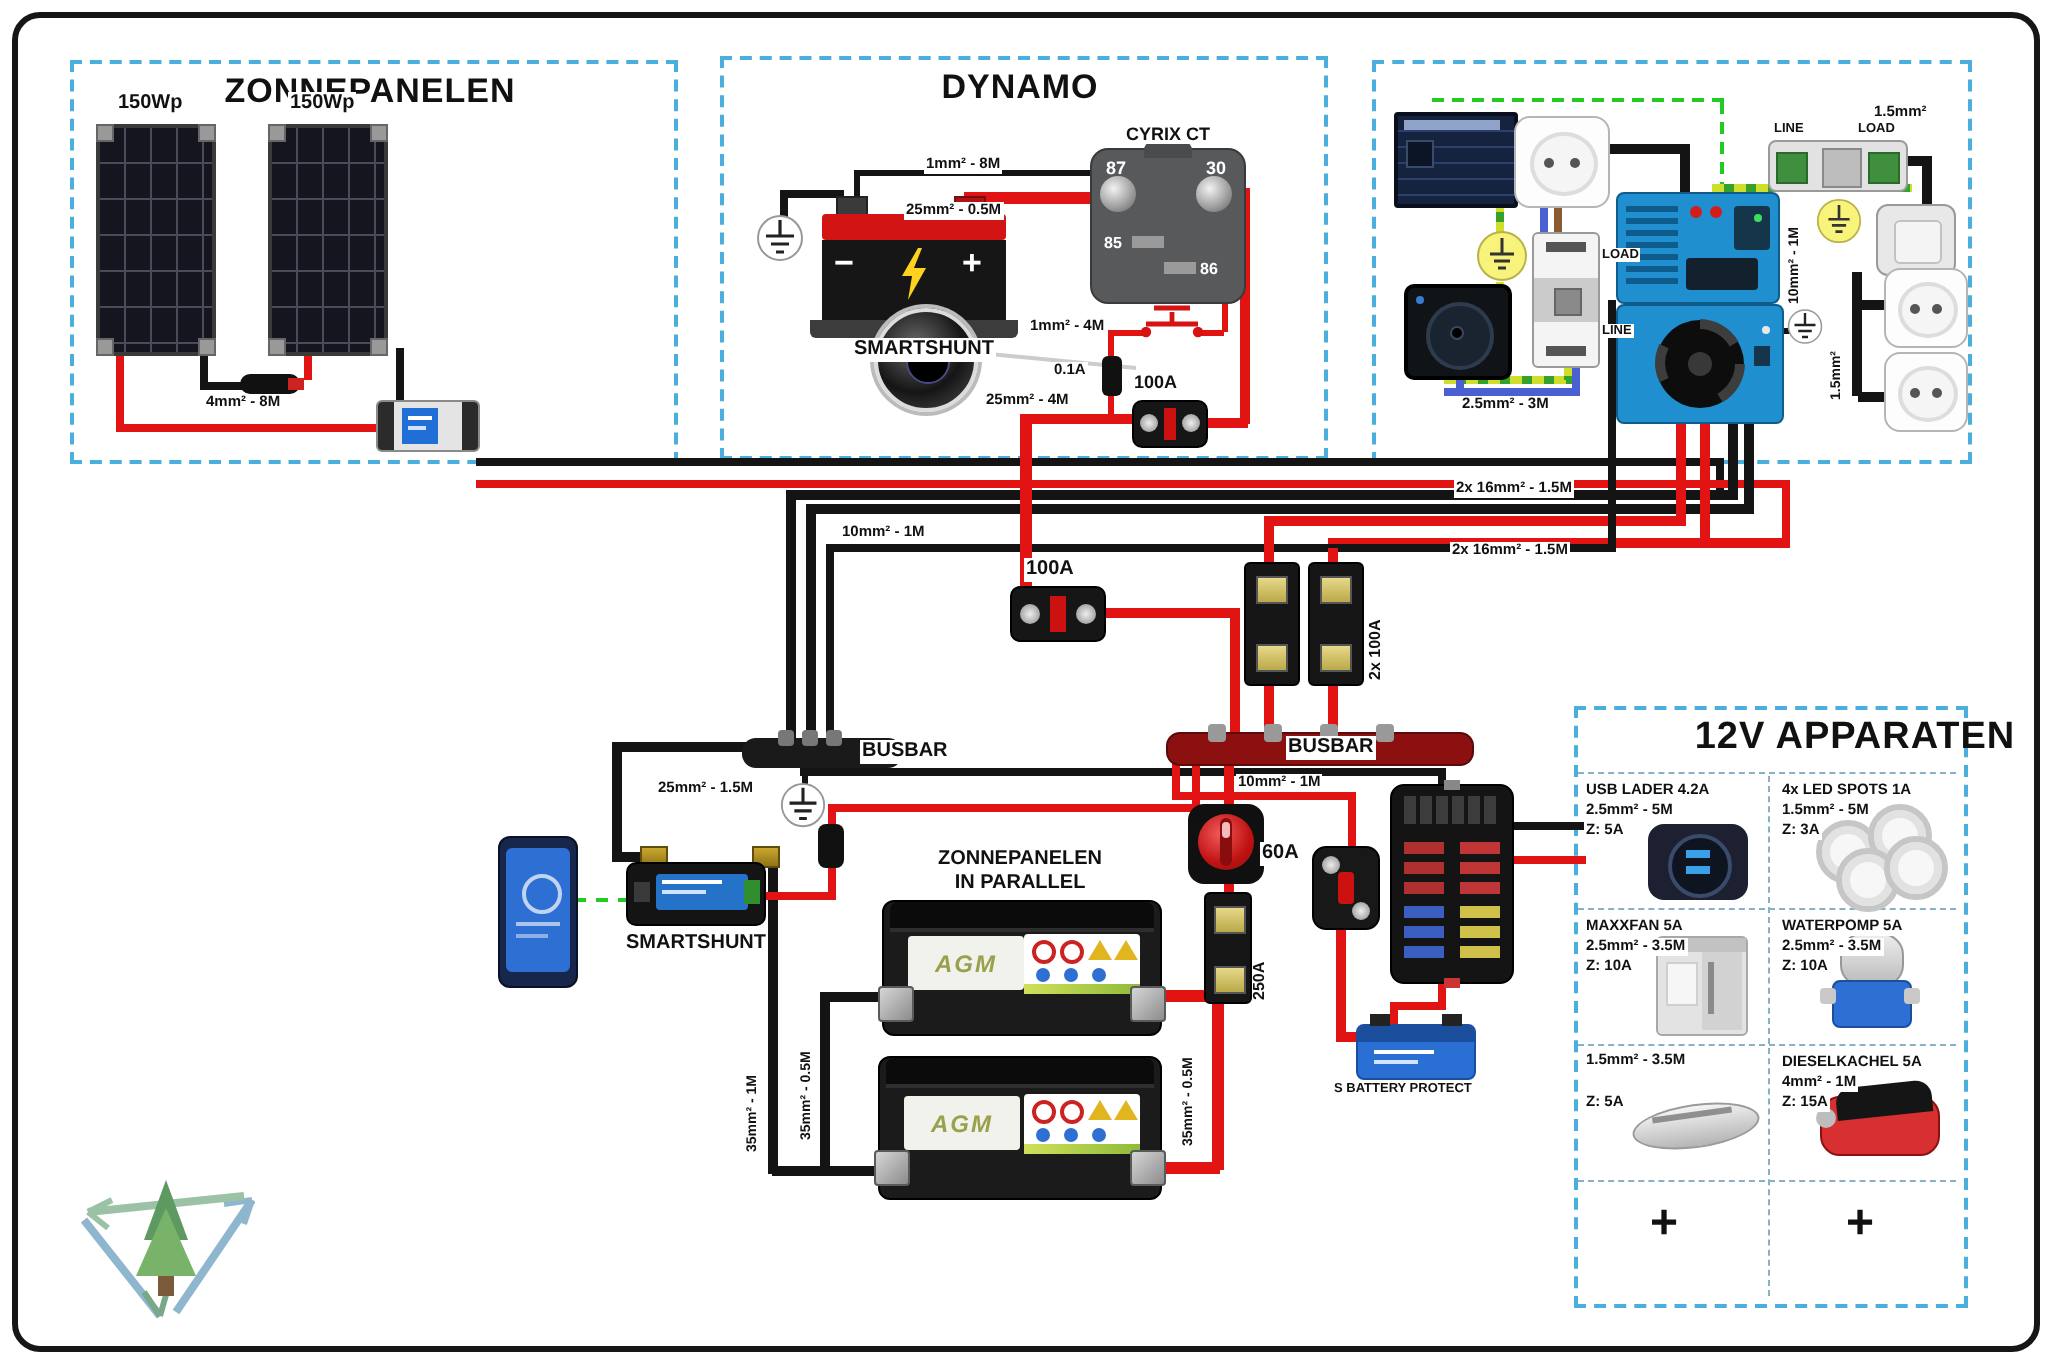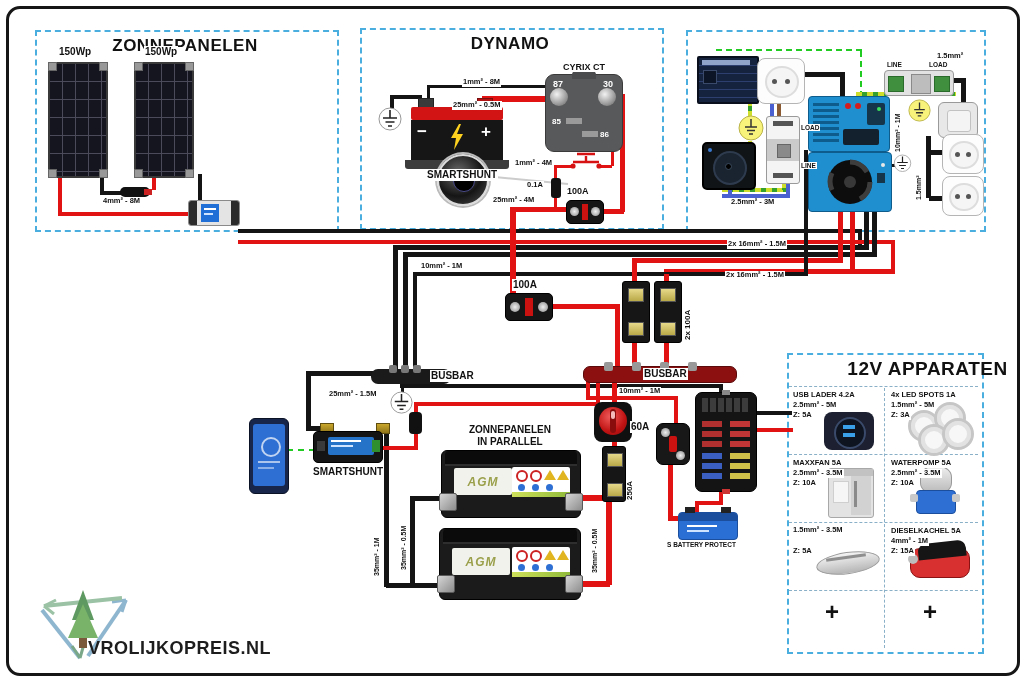--- a/index.html
+++ b/index.html
@@ -532,14 +532,13 @@
     <path d="M16 24 L54 72" stroke="#8fb6cf" stroke-width="4" fill="none"></path>
     <path d="M54 72 l-8 -12 M54 72 l4 -14" stroke="#7aa788" stroke-width="3" fill="none"></path>
     <path d="M100 14 L62 70" stroke="#8fb6cf" stroke-width="4" fill="none"></path>
     <path d="M100 14 l-14 2 M100 14 l-4 12" stroke="#8fb6cf" stroke-width="3" fill="none"></path>
     <path d="M18 20 L96 12" stroke="#9bc2a4" stroke-width="4" fill="none"></path>
     <path d="M18 20 l12 -6 M18 20 l10 8" stroke="#9bc2a4" stroke-width="3" fill="none"></path>
     <polygon points="57,4 46,34 68,34" fill="#5d9960"></polygon>
     <polygon points="57,18 42,52 72,52" fill="#79b36a"></polygon>
     <rect x="53" y="52" width="8" height="10" fill="#7a5a3a"></rect>
   </svg>
-  <div class="dev" style="left:88px;top:638px;font:bold 18px 'Liberation Sans',sans-serif;color:#1d1d1d;letter-spacing:.5px;z-index:25">VROLIJKOPREIS.NL</div>
 </div>
 
 </body></html>

